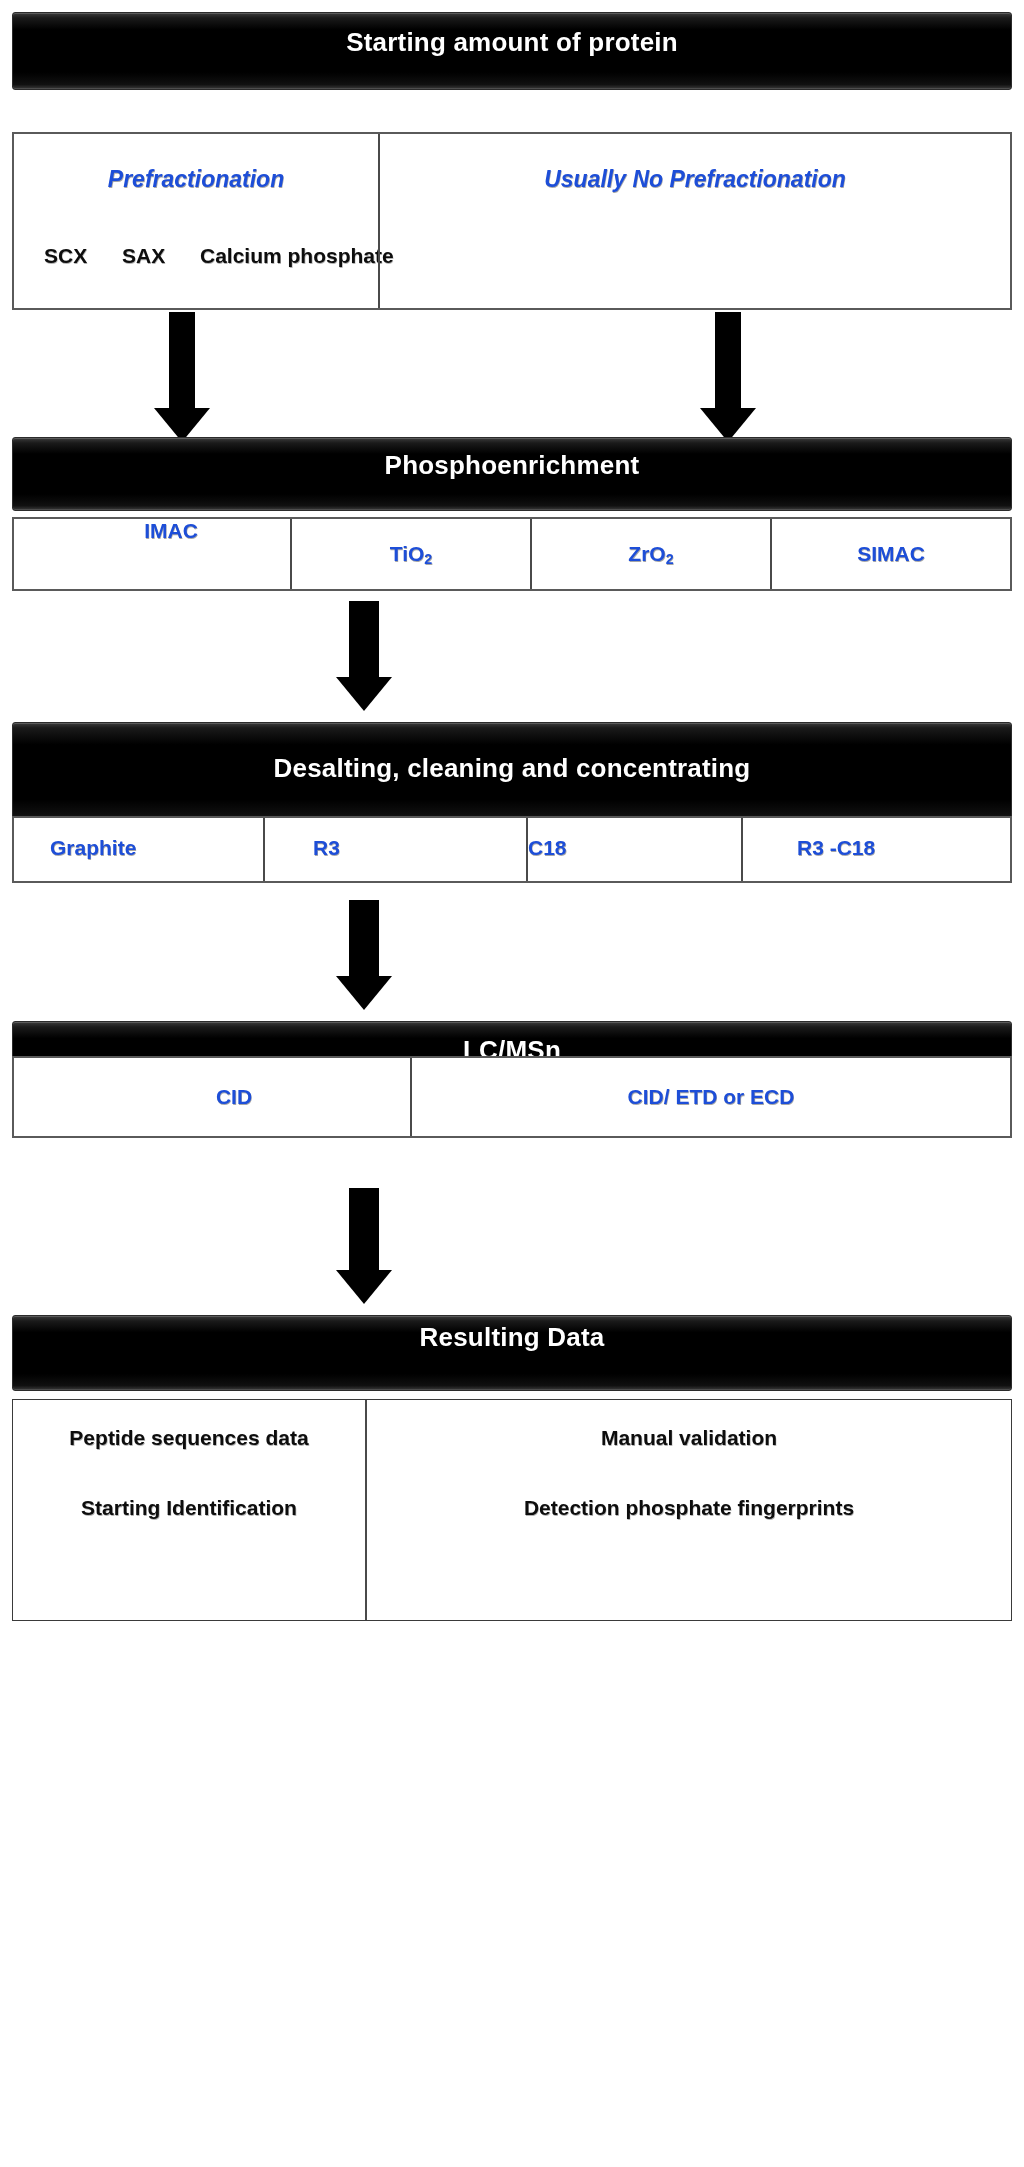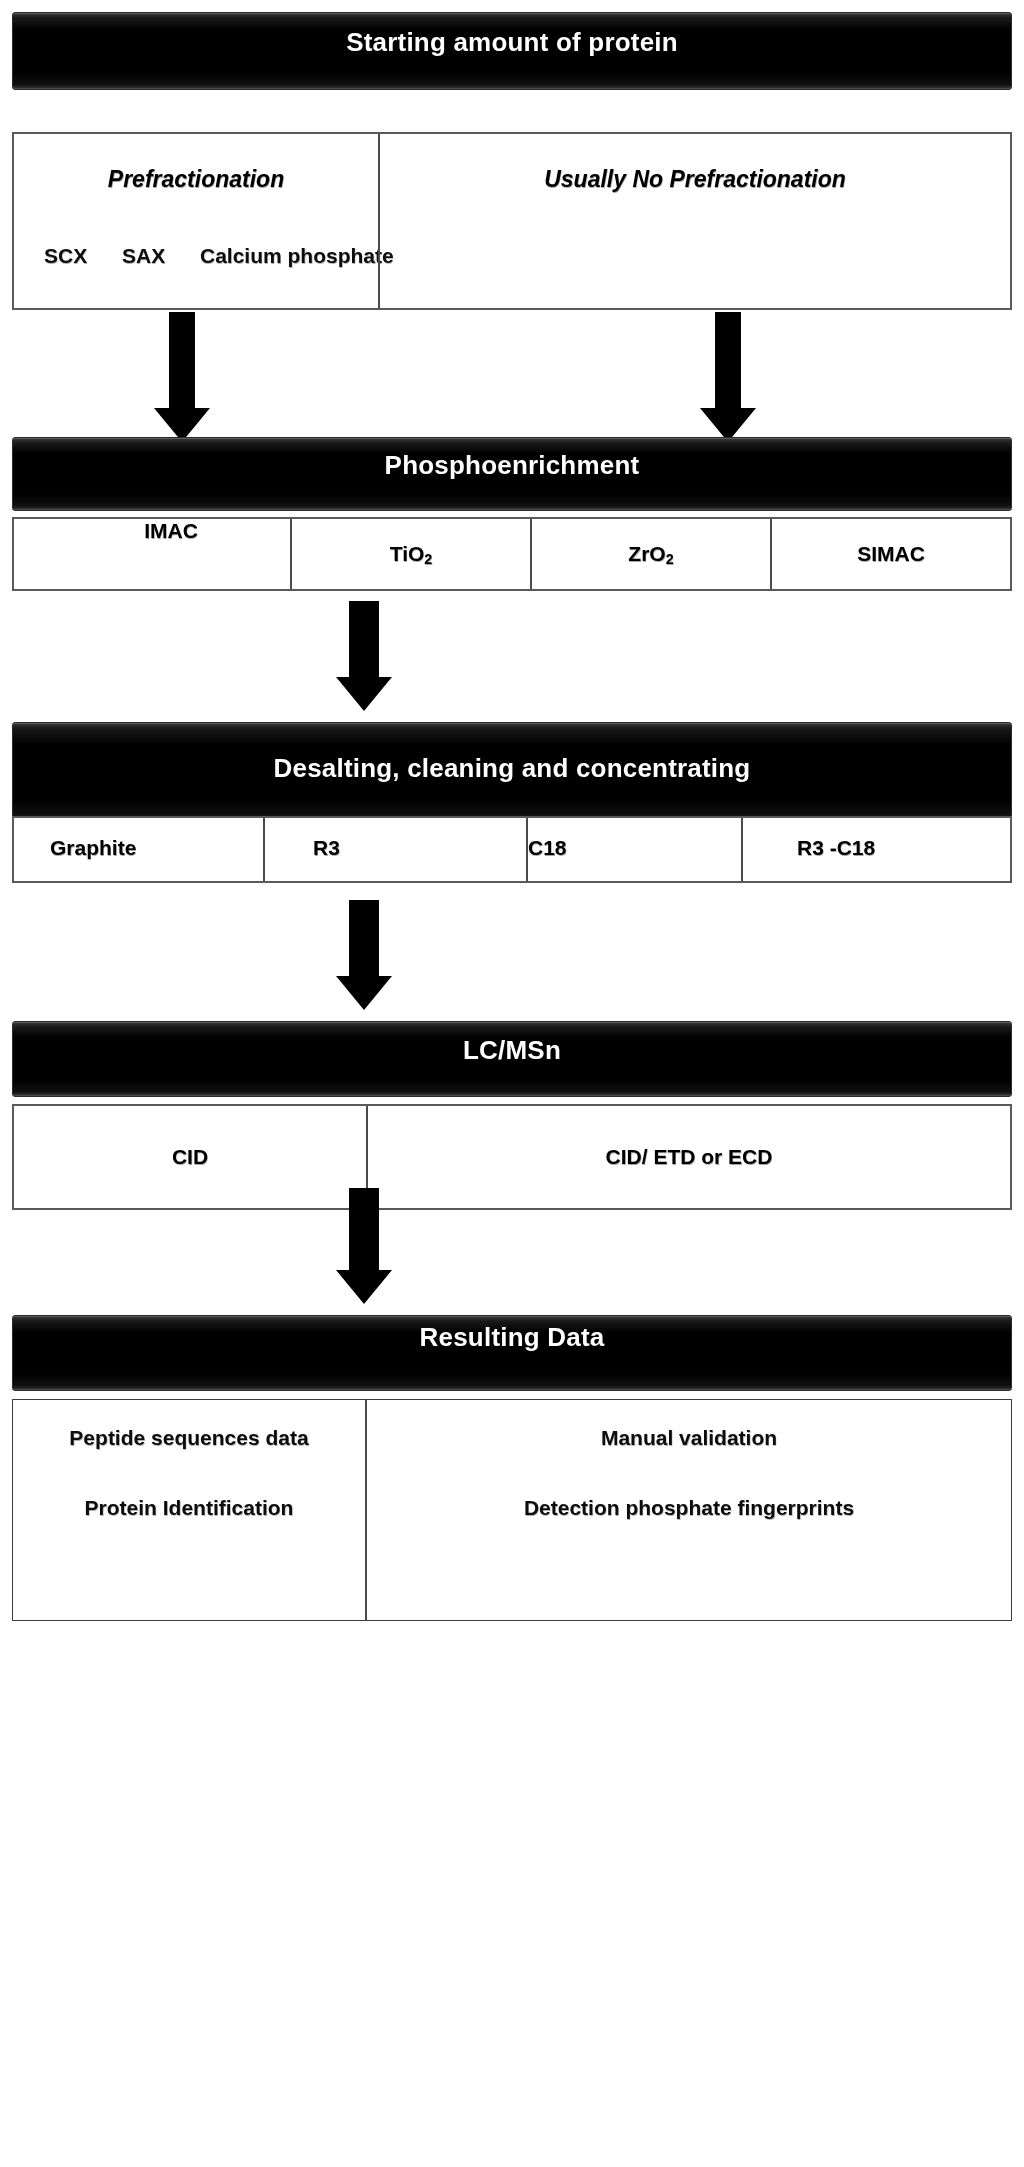--- a/index.html
+++ b/index.html
@@ -69,21 +69,21 @@
     display: flex;
     align-items: flex-start;
     justify-content: center;
     box-sizing: border-box;
   }
   .cell + .cell { border-left: 2px solid #4a4a4a; }
 
   .cell-label {
     font-weight: bold;
     font-size: 21px;
-    color: #000000;
+    color: #1d4ed8;
     text-shadow: 0.6px 0.6px 0 rgba(0,0,0,0.35);
     white-space: nowrap;
     line-height: 1.15;
     text-align: center;
   }
   .cell-label.italic {
     font-style: italic;
     font-size: 23px;
   }
 
@@ -203,42 +203,42 @@
 
   <div class="arrow" style="left:364px; top:900px;">
     <div class="shaft" style="width:30px; height:82px;"></div>
     <div class="head" style="top:76px;"></div>
   </div>
 
   <div class="banner" style="top:1021px; height:76px; padding-top:15px;">
     <span class="banner-text">LC/MSn</span>
   </div>
 
-  <div class="optbox" style="top:1104px; height:106px;">
+  <div class="optbox" style="top:1056px; height:82px;padding-left:44px;">
     <div class="cell" style="flex:0 0 352px; align-items:center;">
       <span class="cell-label">CID</span>
     </div>
     <div class="cell" style="align-items:center;">
       <span class="cell-label">CID/ ETD or ECD</span>
     </div>
   </div>
 
   <div class="arrow" style="left:364px; top:1188px;">
     <div class="shaft" style="width:30px; height:88px;"></div>
     <div class="head" style="top:82px;"></div>
   </div>
 
   <div class="banner" style="top:1315px; height:76px; padding-top:8px;">
     <span class="banner-text">Resulting Data</span>
   </div>
 
   <div class="optbox thin" style="top:1399px; height:222px;">
     <div class="cell" style="flex:0 0 352px;">
       <span class="freetext" style="top:26px; left:50%; transform:translateX(-50%);">Peptide sequences data</span>
-      <span class="freetext" style="top:96px; left:50%; transform:translateX(-50%);">Protein Identification</span>
+      <span class="freetext" style="top:96px; left:50%; transform:translateX(-50%);">Starting Identification</span>
     </div>
     <div class="cell">
       <span class="freetext" style="top:26px; left:50%; transform:translateX(-50%);">Manual validation</span>
       <span class="freetext" style="top:96px; left:50%; transform:translateX(-50%);">Detection phosphate fingerprints</span>
     </div>
   </div>
 
 </div>
 
 </body></html>

